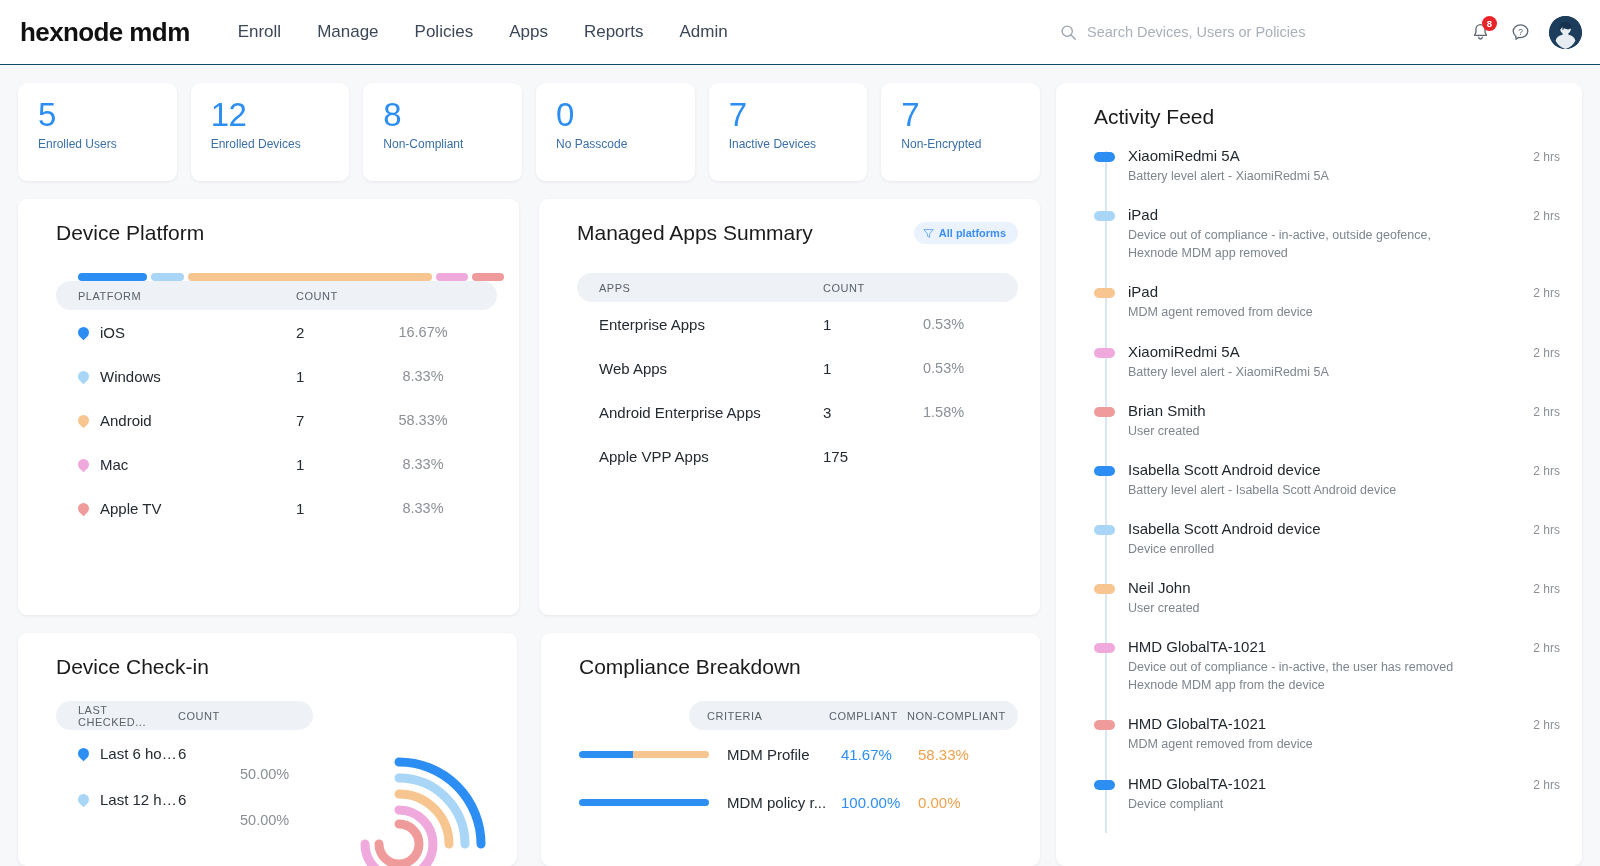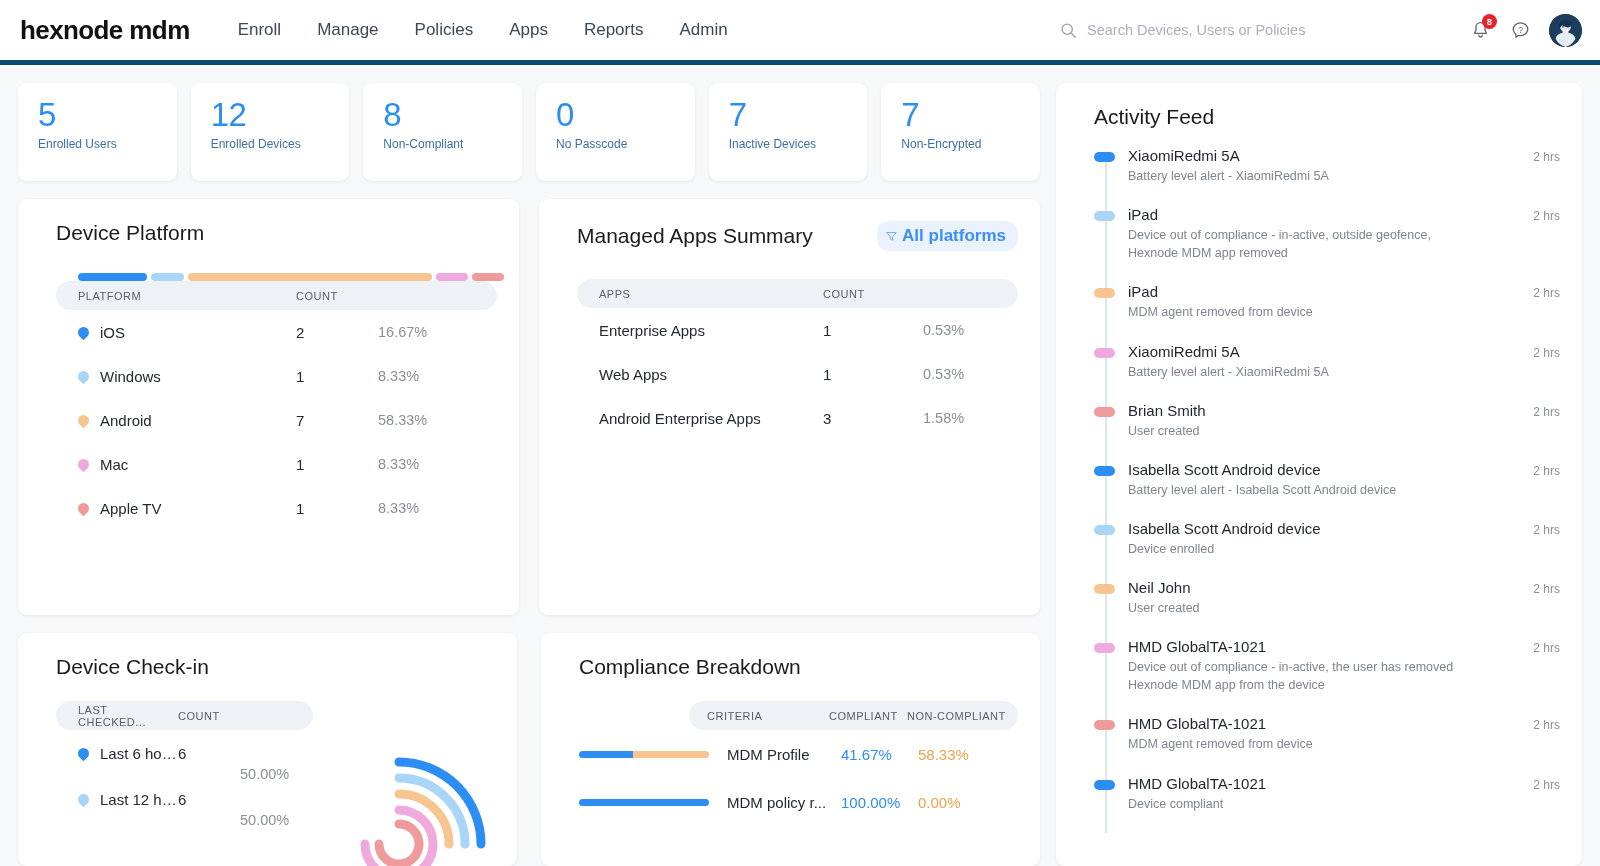--- a/index.html
+++ b/index.html
@@ -8,21 +8,21 @@
     font-family: "Liberation Sans", sans-serif;
     background: #f7f8fa;
     overflow: hidden;
     color: #2d3b45;
   }
 
   
   .header {
     height: 65px; background: #ffffff;
     display: flex; align-items: center;
-    border-bottom: 5px solid #0c4a6e;
+    border-bottom: 1px solid #0c4a6e;
     position: relative;
   }
   .logo {
     font-size: 26px; font-weight: bold; color: #111;
     margin-left: 20px; letter-spacing: -0.6px;
     white-space: nowrap;
   }
   .nav { display: flex; align-items: center; margin-left: 48px; gap: 36px; }
   .nav-item {
     font-size: 17px; color: #3c4858; cursor: pointer;
@@ -86,21 +86,21 @@
   .card {
     background: #fff; border-radius: 9px;
     box-shadow: 0 1px 3px rgba(60,70,90,.09);
     padding: 22px 22px 0 38px;
     position: relative; overflow: hidden;
   }
   .card-title { font-size: 21px; color: #1b1b1b; font-weight: 400; }
   .card-head { display: flex; align-items: center; justify-content: space-between; }
   .filter-pill {
     background: #eaf2fd; color: #3d8ef5;
-    font-size: 17px; border-radius: 12px;
+    font-size: 11px; border-radius: 12px;
     padding: 5px 12px 5px 9px;
     display: flex; align-items: center; gap: 5px;
     cursor: pointer; white-space: nowrap; font-weight: bold;
   }
 
   .mid-row { display: flex; gap: 20px; height: 416px; }
   .mid-row > .card { flex: 1; }
   .bot-row { display: flex; gap: 24px; flex: 1; }
   .bot-row > .card { flex: 1; }
 
@@ -124,21 +124,21 @@
   .dot {
     width: 11px; height: 11px; margin-right: 11px;
     border-radius: 50% 50% 50% 0; transform: rotate(-45deg);
     flex-shrink: 0;
   }
   .pct { color: #8a9097; font-size: 14.5px; }
 
   
   .dp-c1 { width: 218px; display: flex; align-items: center; }
   .dp-c2 { width: 82px; }
-  .dp-c3 { width: 90px; }
+  .dp-c3 { width: 90px; text-align: center; }
 
   
   .ma-c1 { width: 224px; }
   .ma-c2 { width: 100px; }
   .ma-c3 { width: 90px; }
 
   
   .dc-c1 { width: 100px; display: flex; align-items: center; }
   .dc-c2 { width: 62px; }
   .dc-c3 { width: 90px; margin-top: 42px; }
@@ -349,20 +349,25 @@
           <div class="tbl-row">
             <div class="ma-c1">Web Apps</div>
             <div class="ma-c2">1</div>
             <div class="ma-c3 pct">0.53%</div>
           </div>
           <div class="tbl-row">
             <div class="ma-c1">Android Enterprise Apps</div>
             <div class="ma-c2">3</div>
             <div class="ma-c3 pct">1.58%</div>
           </div>
+          <div class="tbl-row">
+            <div class="ma-c1">Apple VPP Apps</div>
+            <div class="ma-c2">175</div>
+            <div class="ma-c3 pct"></div>
+          </div>
         </div>
       </div>
     </div>
 
     <div class="bot-row">
 
       <div class="card">
         <div class="card-title">Device Check-in</div>
 
         <div class="tbl" style="margin-top:22px">

